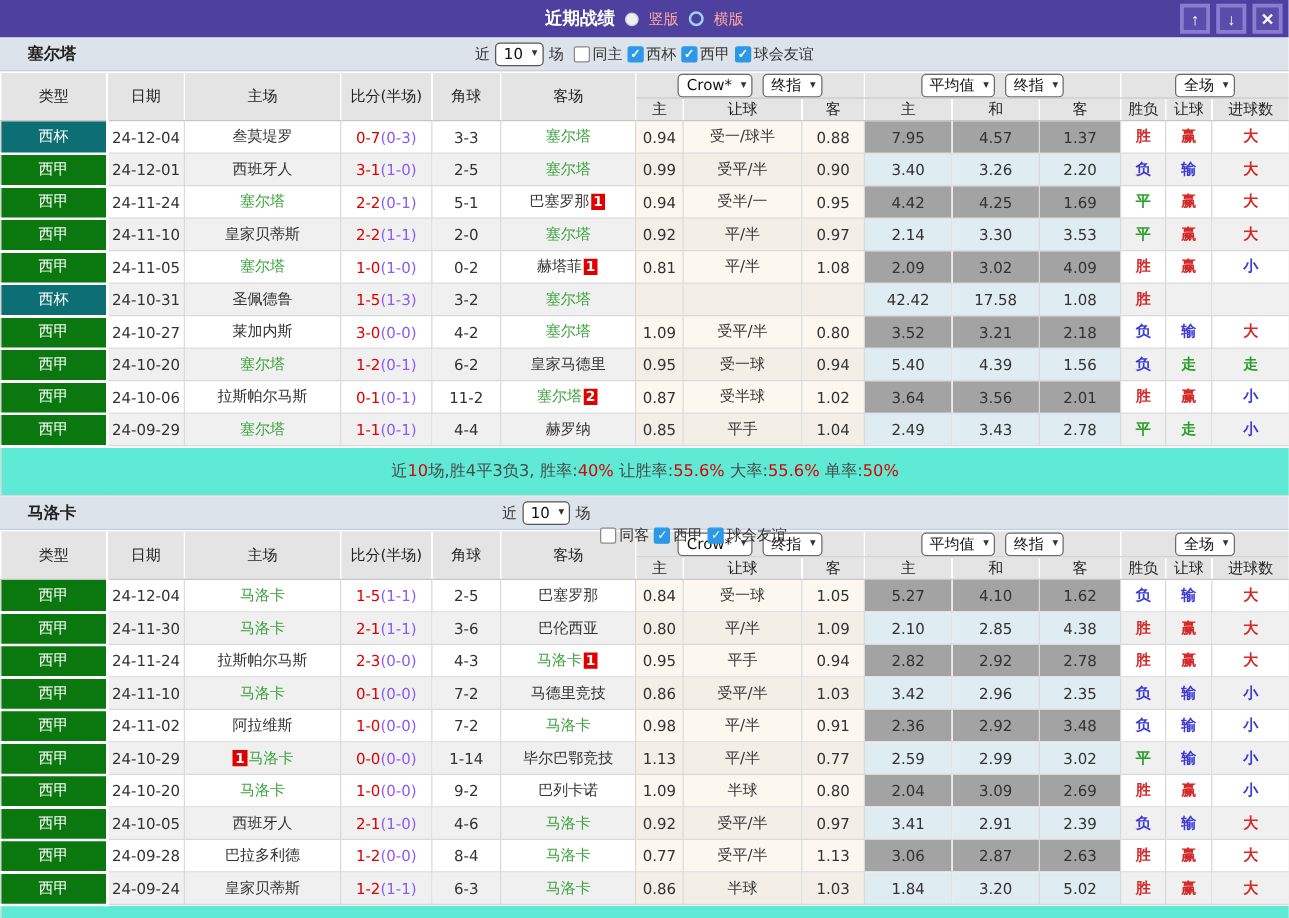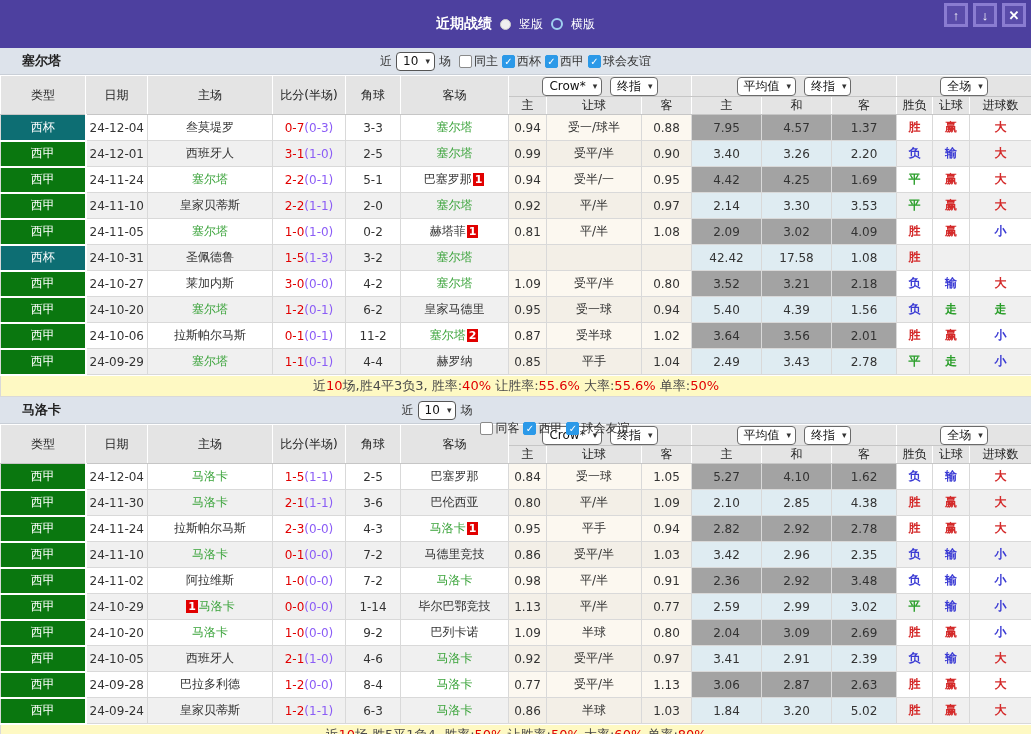--- a/index.html
+++ b/index.html
@@ -5,29 +5,29 @@
   * { box-sizing: border-box; margin: 0; padding: 0; }
   html,body { background:#fff; }
   body {
     width: 1031px;
     font-family: "DejaVu Sans", "Liberation Sans", sans-serif;
     font-size: 12px;
     color: #333;
   }
   
   .titlebar {
-    height: 48px; background:#4d409f; position: relative;
+    height: 30px; background:#4d409f; position: relative;
     display:flex; align-items:center; justify-content:center;
   }
   .title-center { display:flex; align-items:center; gap:8px; color:#fff; }
   .page-title { font-size:14px; font-weight:bold; }
   .radio { width:11px; height:11px; border-radius:50%; display:inline-block; }
   .radio.sel { background:#f0f0f0; border:1px solid #cfcfcf; }
   .radio.unsel { background:#4d409f; border:2px solid #9fd0f0; width:12px; height:12px; }
-  .radio-label { font-size:12px; color:#ffffff; }
+  .radio-label { font-size:12px; color:#fca5a5; }
   .tb-buttons { position:absolute; right:5px; top:3px; display:flex; gap:5px; }
   .tb-btn {
     width:24px; height:24px; background:#5a4caa; border:3px solid #8a7cd1;
     color:#fff; font-weight:bold; font-size:13px; line-height:17px; text-align:center;
     cursor:pointer; padding:0;
   }
   
   .band {
     height:27px; background:#dde3eb; border-bottom:1px solid #c9cfd7;
     display:flex; align-items:center; position:relative;
@@ -70,21 +70,21 @@
   tbody tr:nth-child(even) td.c-avg { background:#dfecf2; }
   .self { color:#3aa33a; }
   .sc { color:#e10000; }
   .hf { color:#8b5cf6; }
   .badge {
     display:inline-block; background:#e10000; color:#fff; font-size:11px;
     line-height:13px; padding:0 2px; margin:0 1px; font-weight:bold;
   }
   .res { font-weight:bold; }
   .r { color:#d42a2a; } .b { color:#3b3bd4; } .g { color:#2a9e2a; }
-  tfoot td.summary { height:22px; background:#fef9c3; color:#4a4a4a; font-size:13px; border-color:#d9d9d9; }
+  tfoot td.summary { height:40px; background:#5eead4; color:#4a4a4a; font-size:13px; border-color:#d9d9d9; }
   tfoot .red { color:#e10000; }
 </style>
 </head>
 <body>
 
 <div class="titlebar">
   <div class="title-center">
     <span class="page-title">近期战绩</span>
     <span class="radio sel"></span>
     <span class="radio-label">竖版</span>
@@ -101,21 +101,21 @@
 <div class="section">
   <div class="band">
     <span class="team-name">塞尔塔</span>
     <div class="filterbar">
       <span>近</span>
       <span class="selectbox">
         <span>10</span>
         <span class="arr">▾</span>
       </span>
       <span>场</span>
-      <span style="display:inline-flex;align-items:flex-end;">
+      <span style="display:inline-flex;align-items:flex-end;font-family:Liberation Serif, serif;">
           <label class="cbwrap">
             <span class="cb"></span>
             <span class="cblab">同主</span>
           </label>
           <label class="cbwrap">
             <span class="cb on">✓</span>
             <span class="cblab">西杯</span>
           </label>
           <label class="cbwrap">
             <span class="cb on">✓</span>

